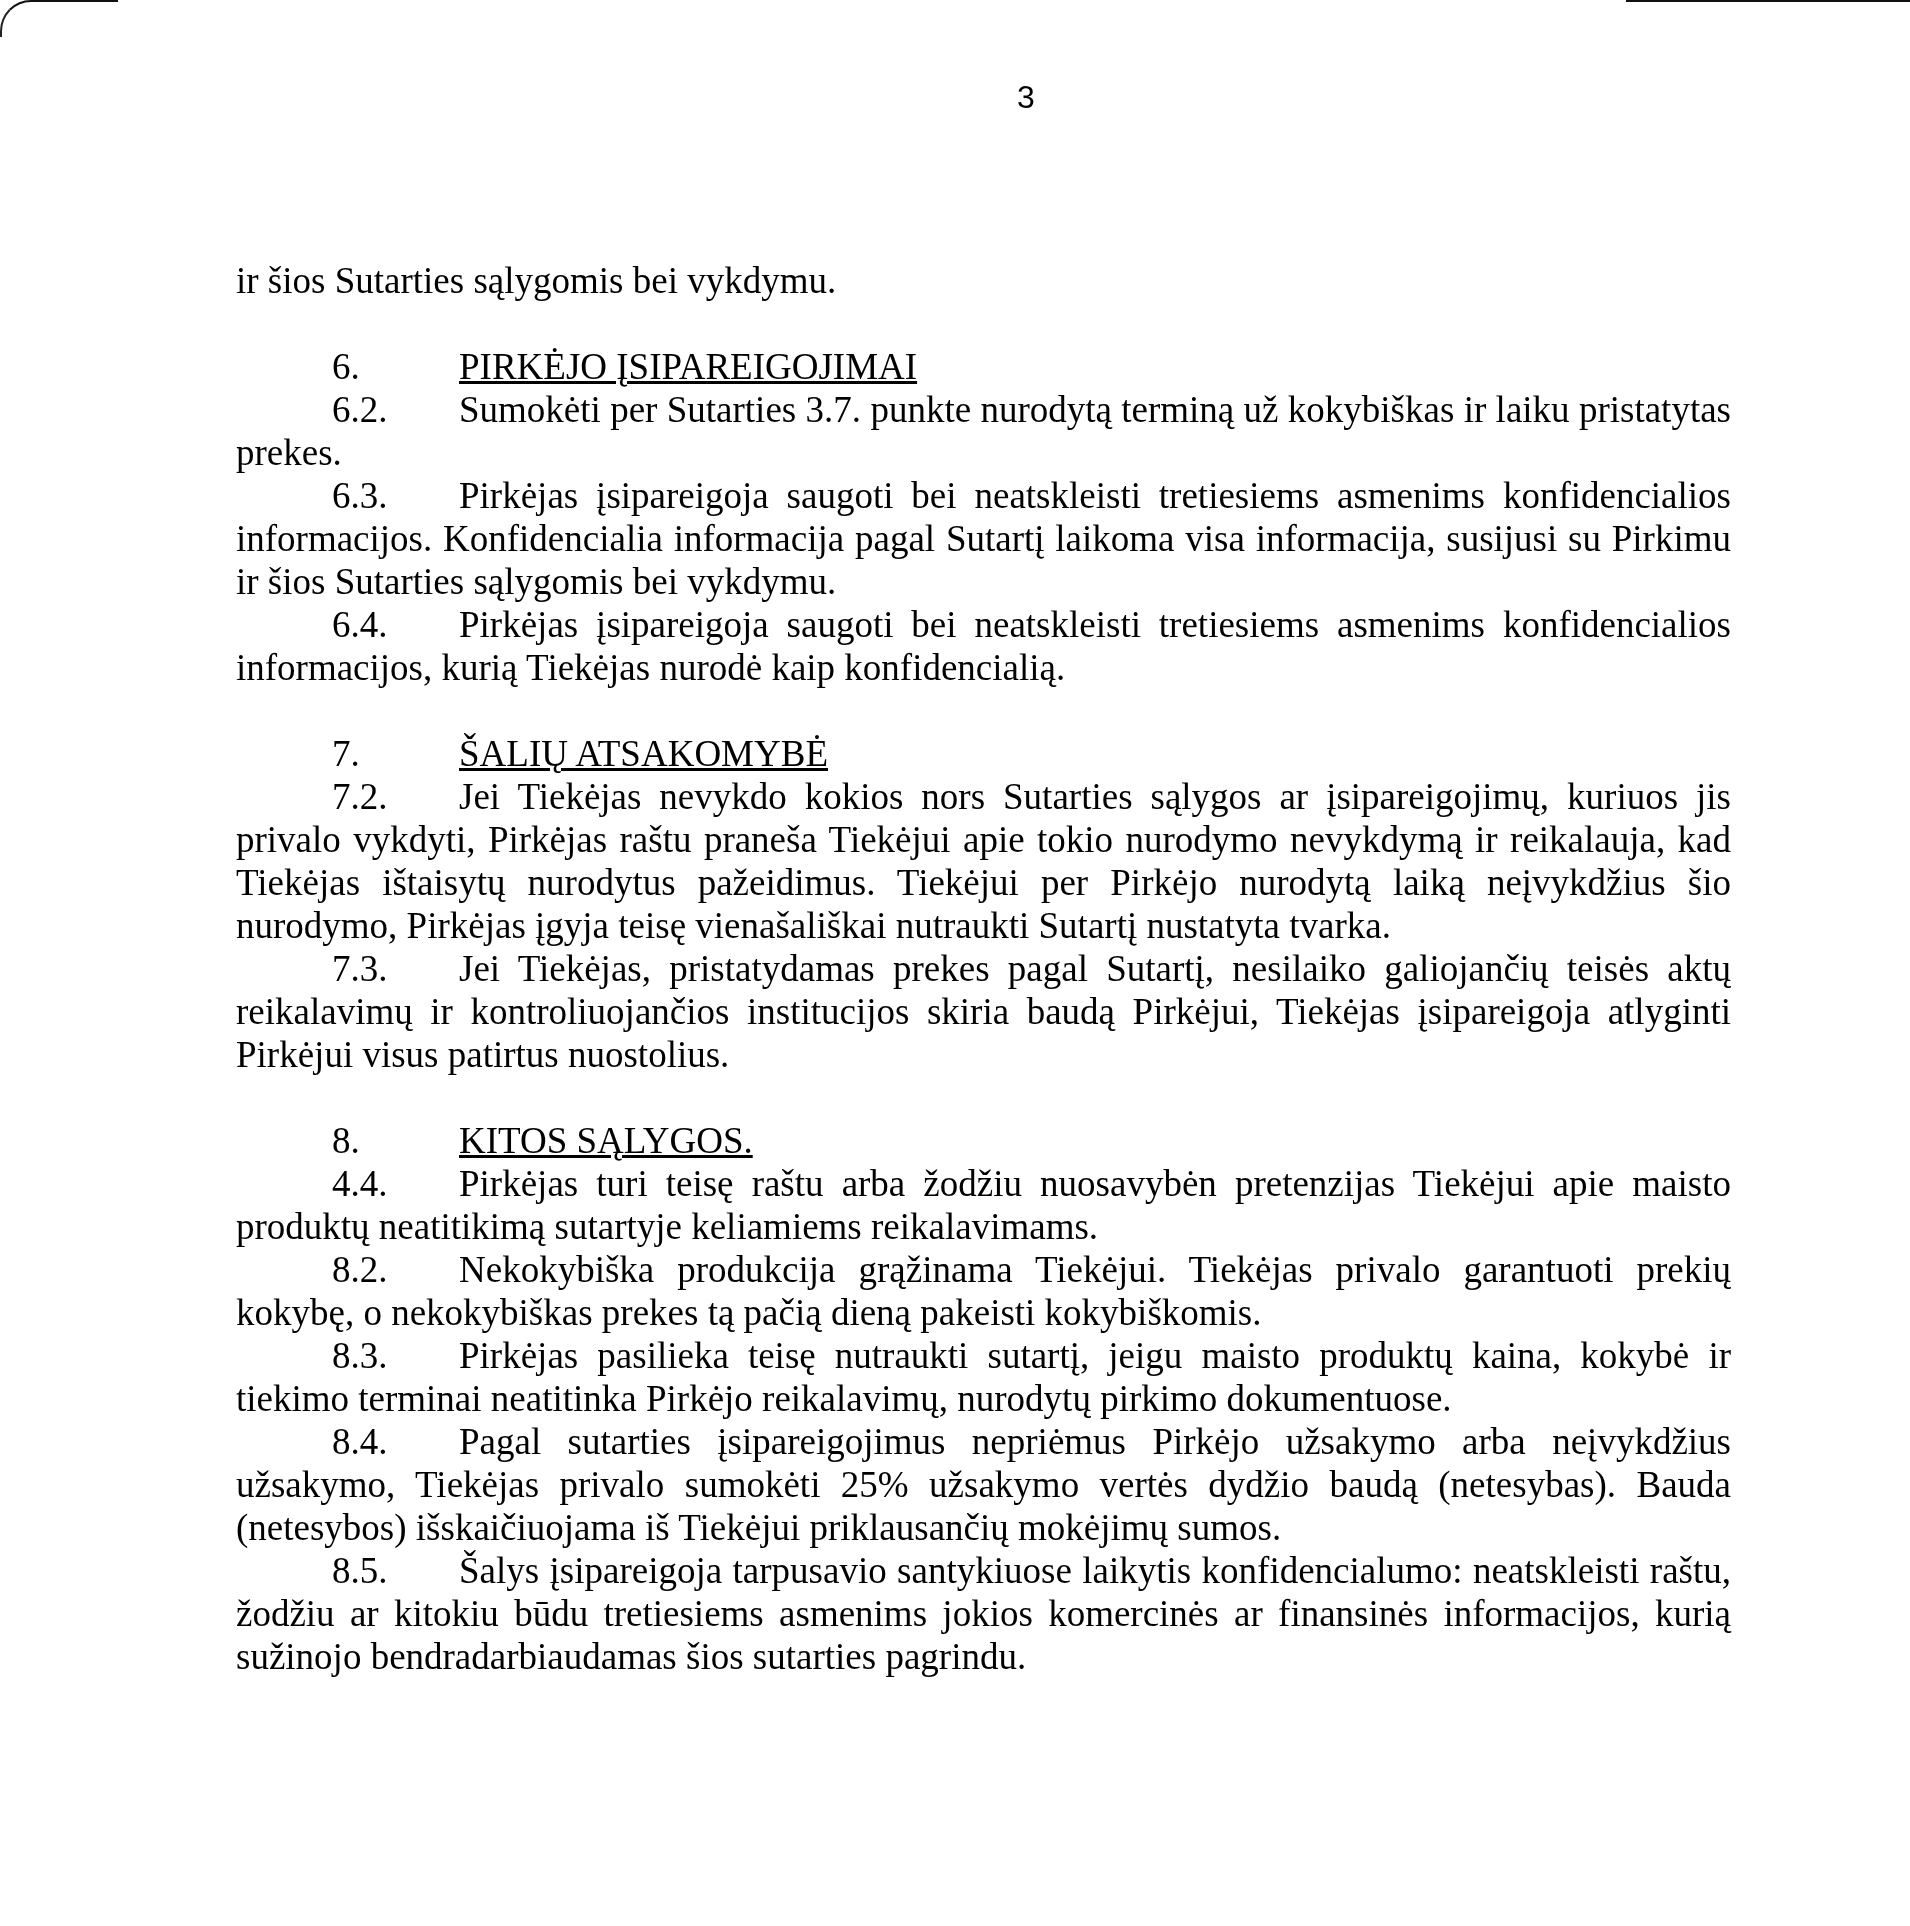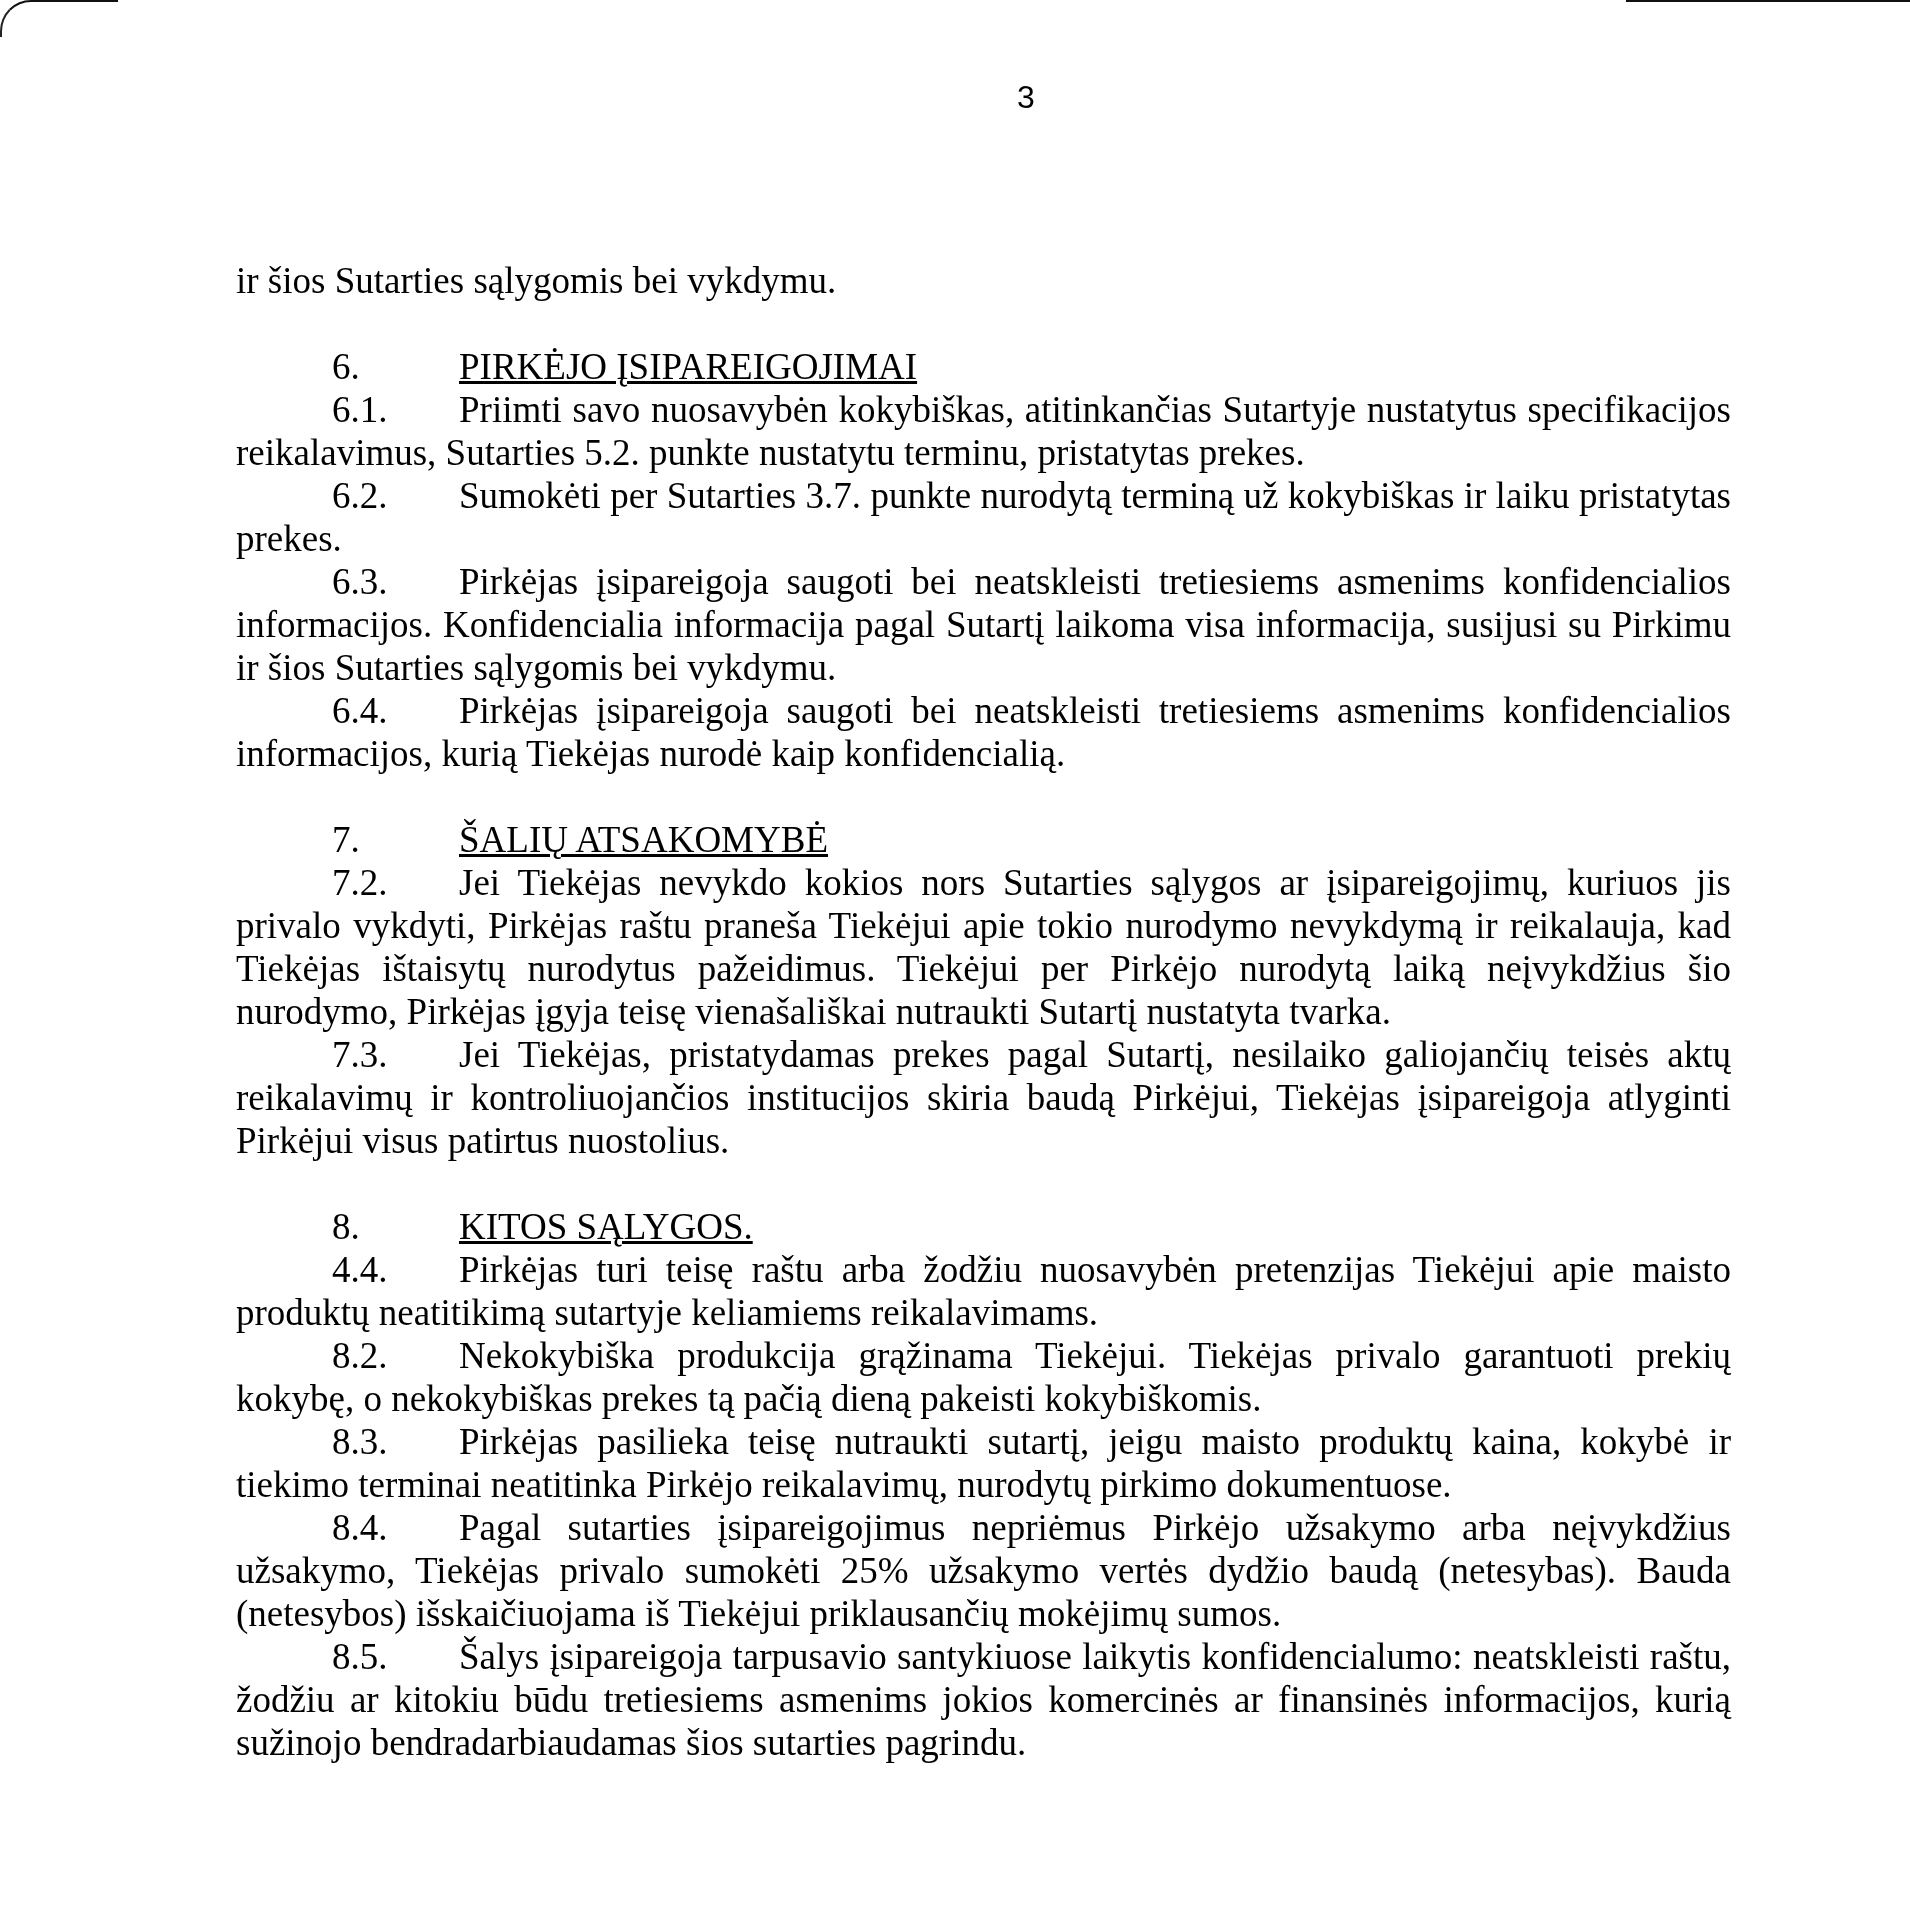--- a/index.html
+++ b/index.html
@@ -39,21 +39,20 @@
   <div class="scan-corner-tl"></div>
   <div class="scan-edge-tr"></div>
 
   <div class="page-number">3</div>
 
   <div class="body">
     <p class="p cont">ir šios Sutarties sąlygomis bei vykdymu.</p>
 
     <div>
       <p class="p section-head"><span class="num">6.</span><span>PIRKĖJO ĮSIPAREIGOJIMAI</span></p>
-      <p class="p clause-line"><span class="num">6.1.</span><span>Priimti savo nuosavybėn kokybiškas, atitinkančias Sutartyje nustatytus specifikacijos reikalavimus, Sutarties 5.2. punkte nustatytu terminu, pristatytas prekes.</span></p>
       <p class="p clause-line"><span class="num">6.2.</span><span>Sumokėti per Sutarties 3.7. punkte nurodytą terminą už kokybiškas ir laiku pristatytas prekes.</span></p>
       <p class="p clause-line"><span class="num">6.3.</span><span>Pirkėjas įsipareigoja saugoti bei neatskleisti tretiesiems asmenims konfidencialios informacijos. Konfidencialia informacija pagal Sutartį laikoma visa informacija, susijusi su Pirkimu ir šios Sutarties sąlygomis bei vykdymu.</span></p>
       <p class="p clause-line"><span class="num">6.4.</span><span>Pirkėjas įsipareigoja saugoti bei neatskleisti tretiesiems asmenims konfidencialios informacijos, kurią Tiekėjas nurodė kaip konfidencialią.</span></p>
     </div>
 
     <div>
       <p class="p section-head"><span class="num">7.</span><span>ŠALIŲ ATSAKOMYBĖ</span></p>
       <p class="p clause-line"><span class="num">7.2.</span><span>Jei Tiekėjas nevykdo kokios nors Sutarties sąlygos ar įsipareigojimų, kuriuos jis privalo vykdyti, Pirkėjas raštu praneša Tiekėjui apie tokio nurodymo nevykdymą ir reikalauja, kad Tiekėjas ištaisytų nurodytus pažeidimus. Tiekėjui per Pirkėjo nurodytą laiką neįvykdžius šio nurodymo, Pirkėjas įgyja teisę vienašališkai nutraukti Sutartį nustatyta tvarka.</span></p>
       <p class="p clause-line"><span class="num">7.3.</span><span>Jei Tiekėjas, pristatydamas prekes pagal Sutartį, nesilaiko galiojančių teisės aktų reikalavimų ir kontroliuojančios institucijos skiria baudą Pirkėjui, Tiekėjas įsipareigoja atlyginti Pirkėjui visus patirtus nuostolius.</span></p>
     </div>

